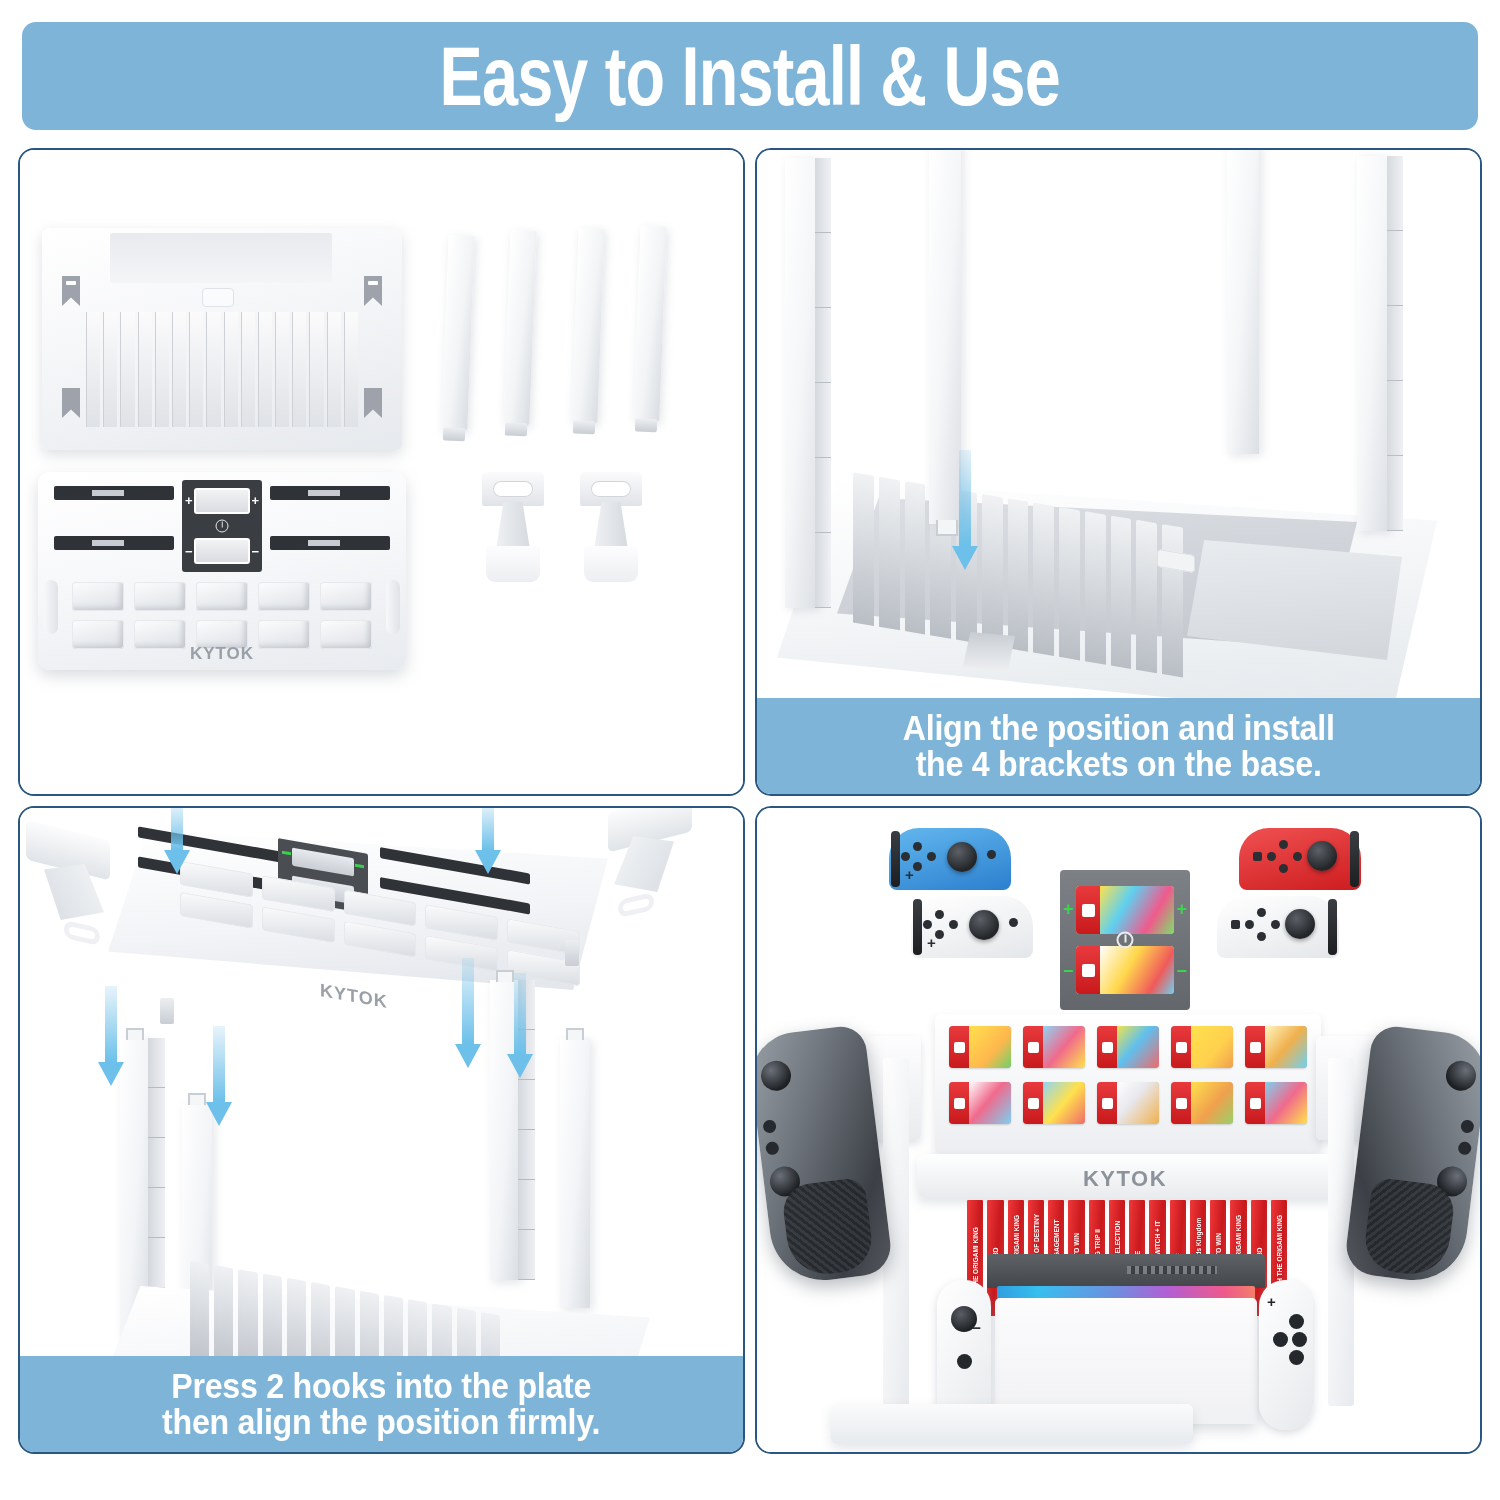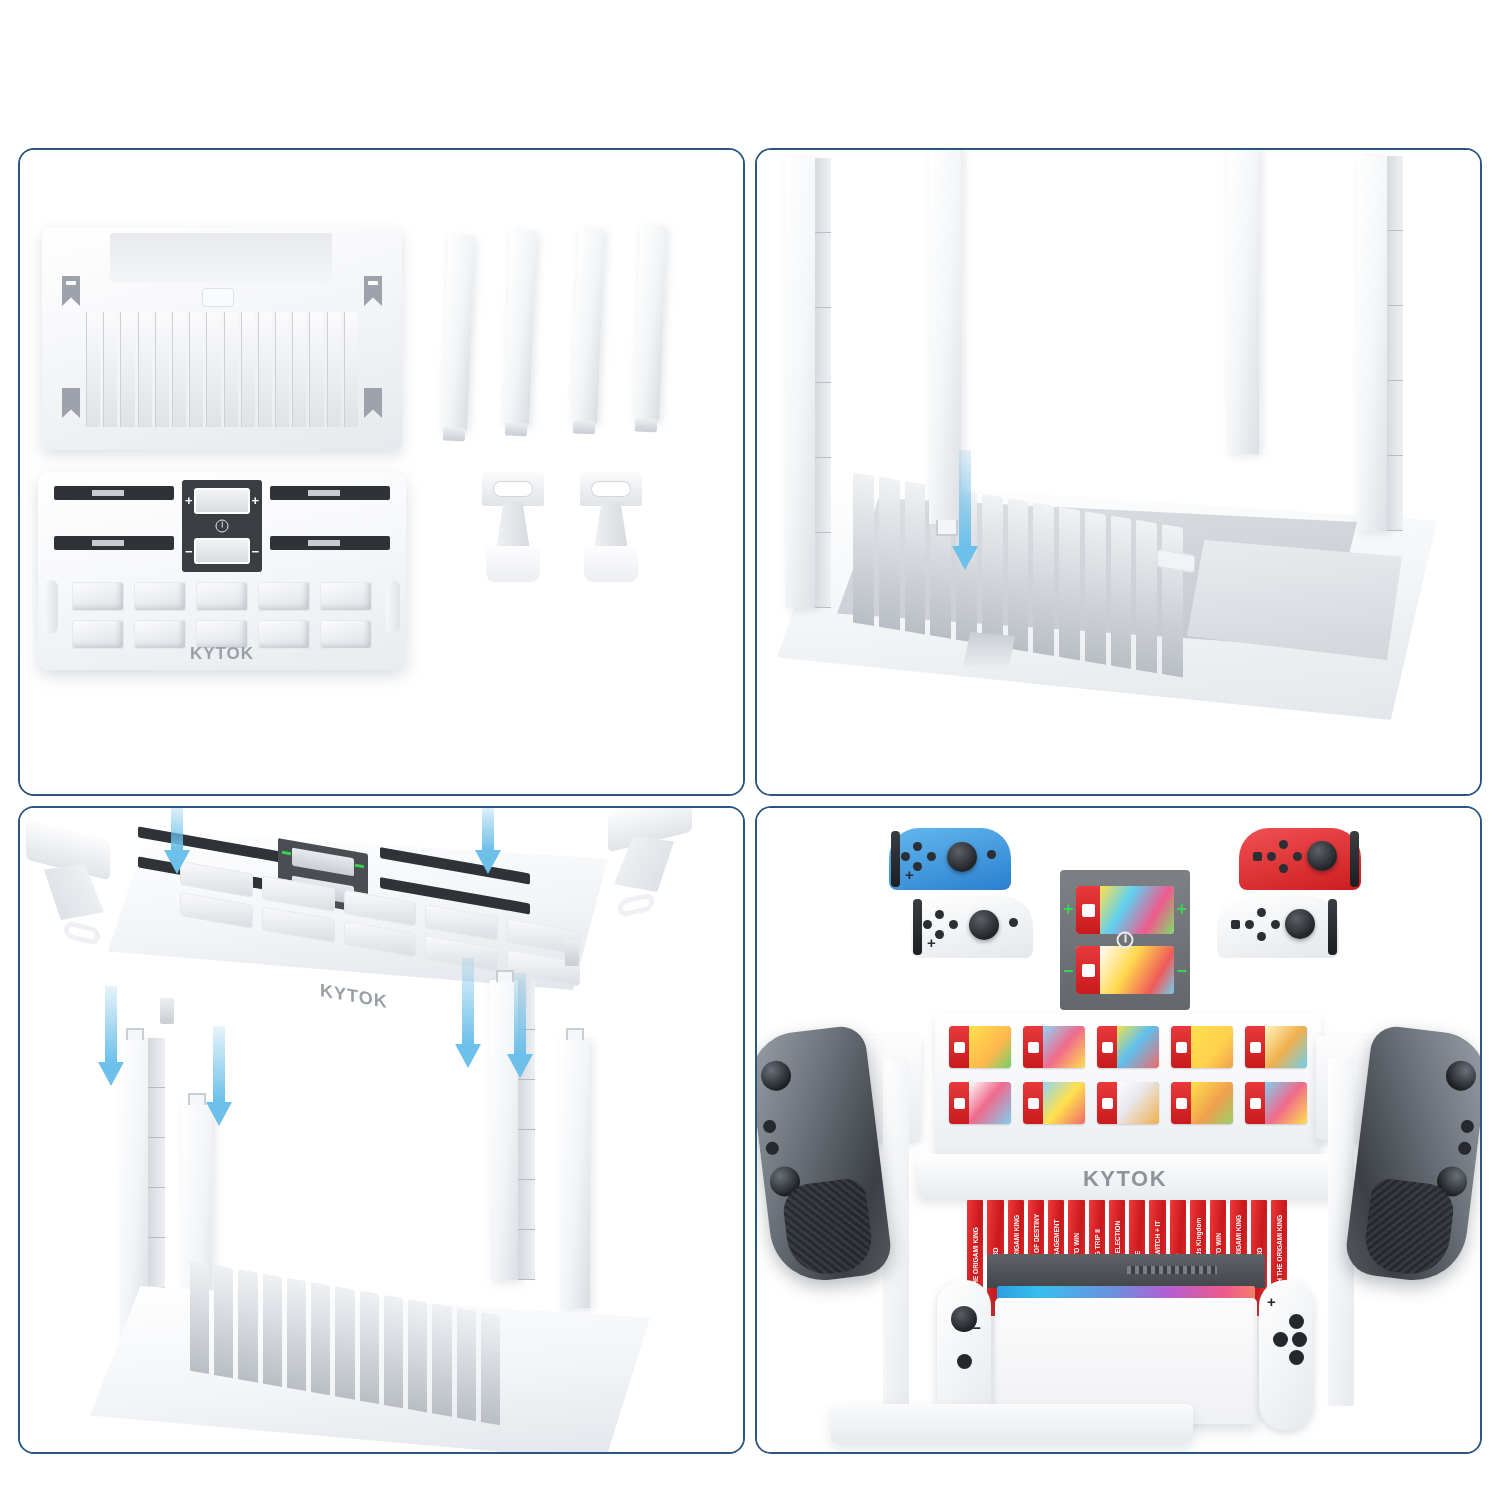--- a/index.html
+++ b/index.html
@@ -318,20 +318,23 @@
   .p4 .pL{left:126px;} .p4 .pR{right:126px;}
   .p4-foot{position:absolute;left:74px;bottom:8px;width:362px;height:40px;
     background:linear-gradient(180deg,#fbfbfc,#e7eaee);border-radius:6px;
     box-shadow:0 5px 12px rgba(120,130,145,.2);}
 </style>
 </head>
 <body>
 
 <div class="page">
 
+  <div class="header">
+    <div class="header-title">Easy to Install &amp; Use</div>
+  </div>
 
   <div class="grid">
 
     <div class="panel p1">
       <div class="stage">
 
         <div class="p1-base wht">
           <div class="trough"></div>
           <div class="nub"></div>
           <div class="fins">
@@ -454,20 +457,24 @@
               <i></i>
             </div>
         </div>
         <div class="p2b k3"></div>
 
         <div class="arrow ar1">
           <div class="shaft"></div>
             <div class="head"></div>
         </div>
       </div>
+      <div class="caption">
+        <span>Align the position and install</span>
+        <span>the 4 brackets on the base.</span>
+      </div>
     </div>
 
     <div class="panel p3">
       <div class="stage">
 
         <div class="p3-plate"></div>
         <div class="p3-rails">
           <i class="a"></i>
           <i class="b"></i>
           <i class="c"></i>
@@ -571,20 +578,24 @@
             <div class="head"></div>
           </div>
         <div class="arrow ar6">
             <div class="shaft"></div>
             <div class="head"></div>
           </div>
         <div class="arrow ar7">
             <div class="shaft"></div>
             <div class="head"></div>
           </div>
+      </div>
+      <div class="caption">
+        <span>Press 2 hooks into the plate</span>
+        <span>then align the position firmly.</span>
       </div>
     </div>
 
     <div class="panel p4">
       <div class="stage">
 
         <div class="p4-body">
           <div class="jc jc-blue">
             <div class="rail2" style="left:2px"></div>
             <div class="sgn" style="left:16px;bottom:8px">+</div>

